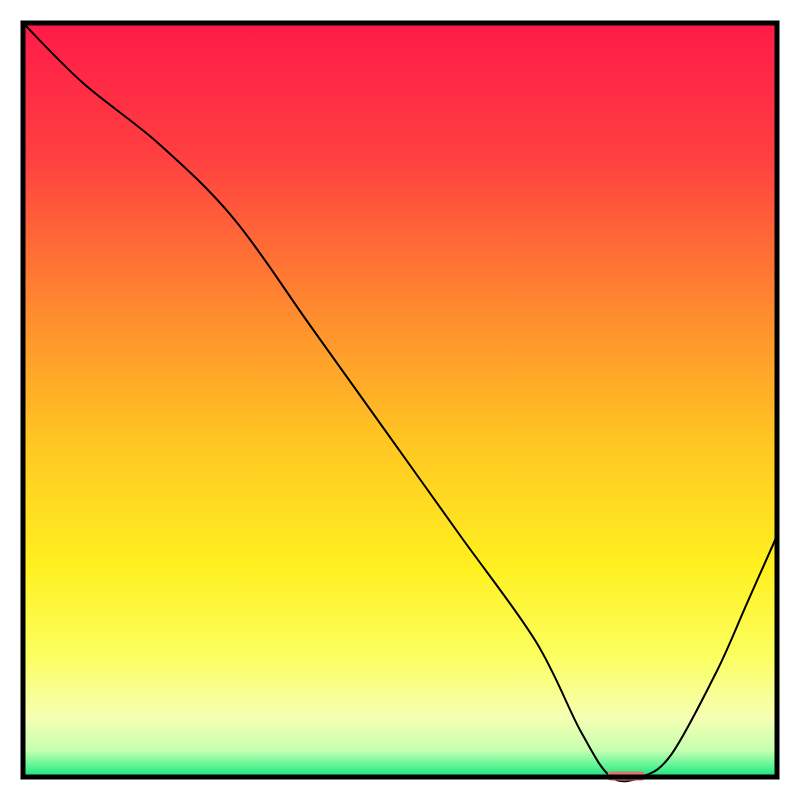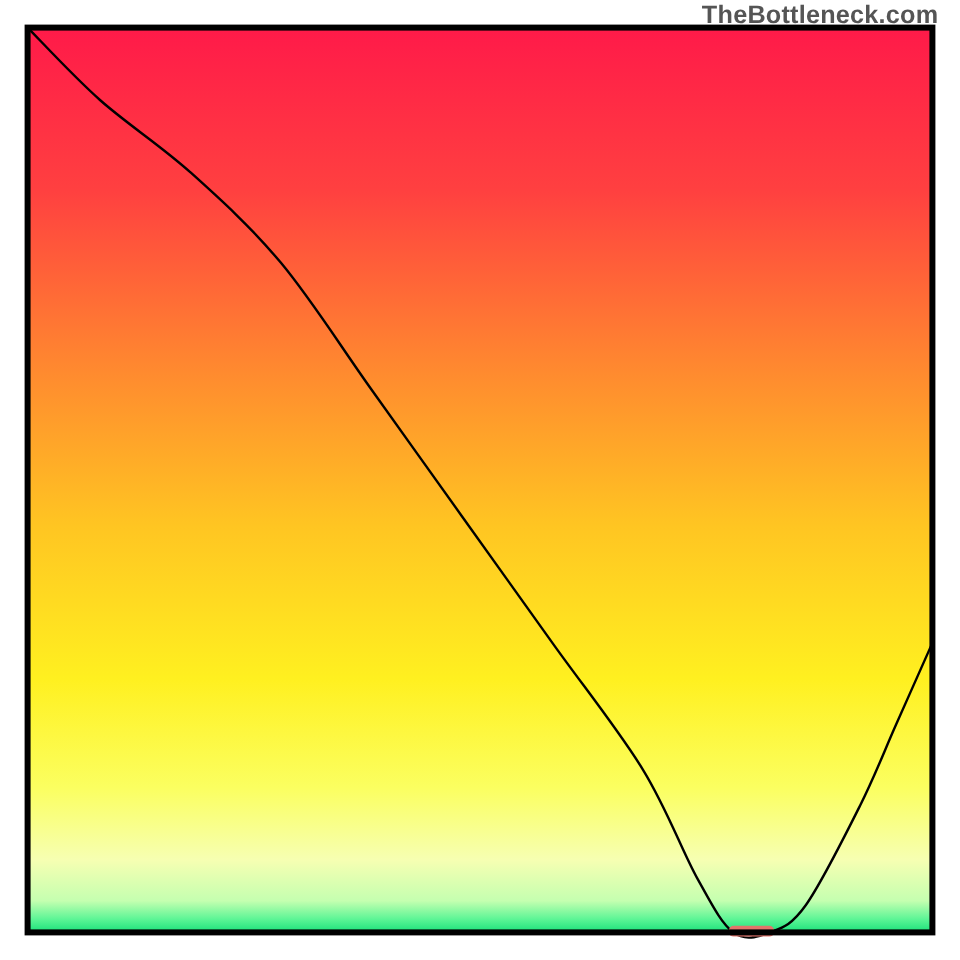--- a/index.html
+++ b/index.html
@@ -31,21 +31,20 @@
     position: absolute;
     left: 0;
     top: 0;
   }
 </style>
 </head>
 <body>
 
 <div class="chart-container">
 
-  <div class="watermark">TheBottleneck.com</div>
 
   <svg class="chart-svg" width="800" height="800" viewBox="0 0 800 800">
     <defs>
       <linearGradient id="bg-grad" x1="0" y1="0" x2="0" y2="1">
 
       <stop offset="0.00%" stop-color="#ff1a49"></stop>
           <stop offset="18.00%" stop-color="#ff4040"></stop>
           <stop offset="38.00%" stop-color="#ff8a2f"></stop>
           <stop offset="55.00%" stop-color="#ffc522"></stop>
           <stop offset="72.00%" stop-color="#fff020"></stop>

